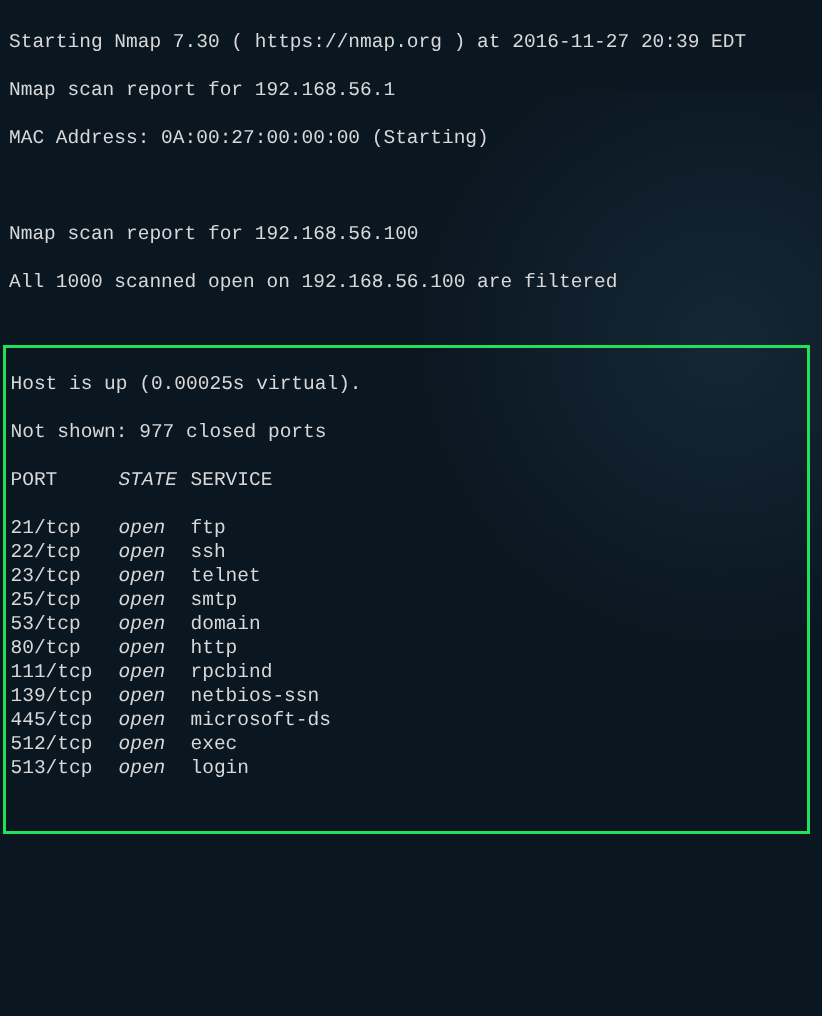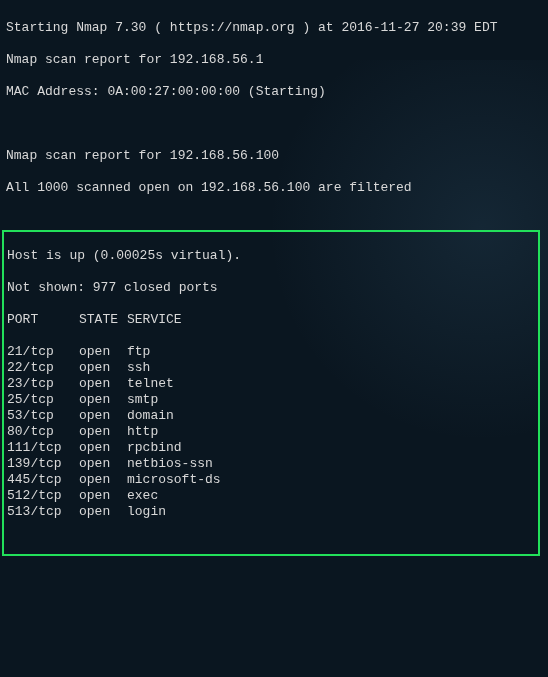--- a/index.html
+++ b/index.html
@@ -32,21 +32,21 @@
     white-space: pre;
   }
   .line { display: block; }
   .box  {
     border: 2px solid #22e05a;
     margin: 2px 2px 4px -4px;
     padding: 0 2px 2px 3px;
   }
   .cols span { display: inline-block; }
   .c-port    { width: 72px; }
-  .c-state   { width: 48px; }
+  .c-state   { width: 48px; font-style: italic; }
   .c-service { }
 </style>
 </head>
 <body>
 
 <div class="screen">
 <span class="line">Starting Nmap 7.30 ( https://nmap.org ) at 2016-11-27 20:39 EDT</span>
 <span class="line">Nmap scan report for 192.168.56.1</span>
 <span class="line">MAC Address: 0A:00:27:00:00:00 (Starting)</span>
 <span class="line"> </span>

